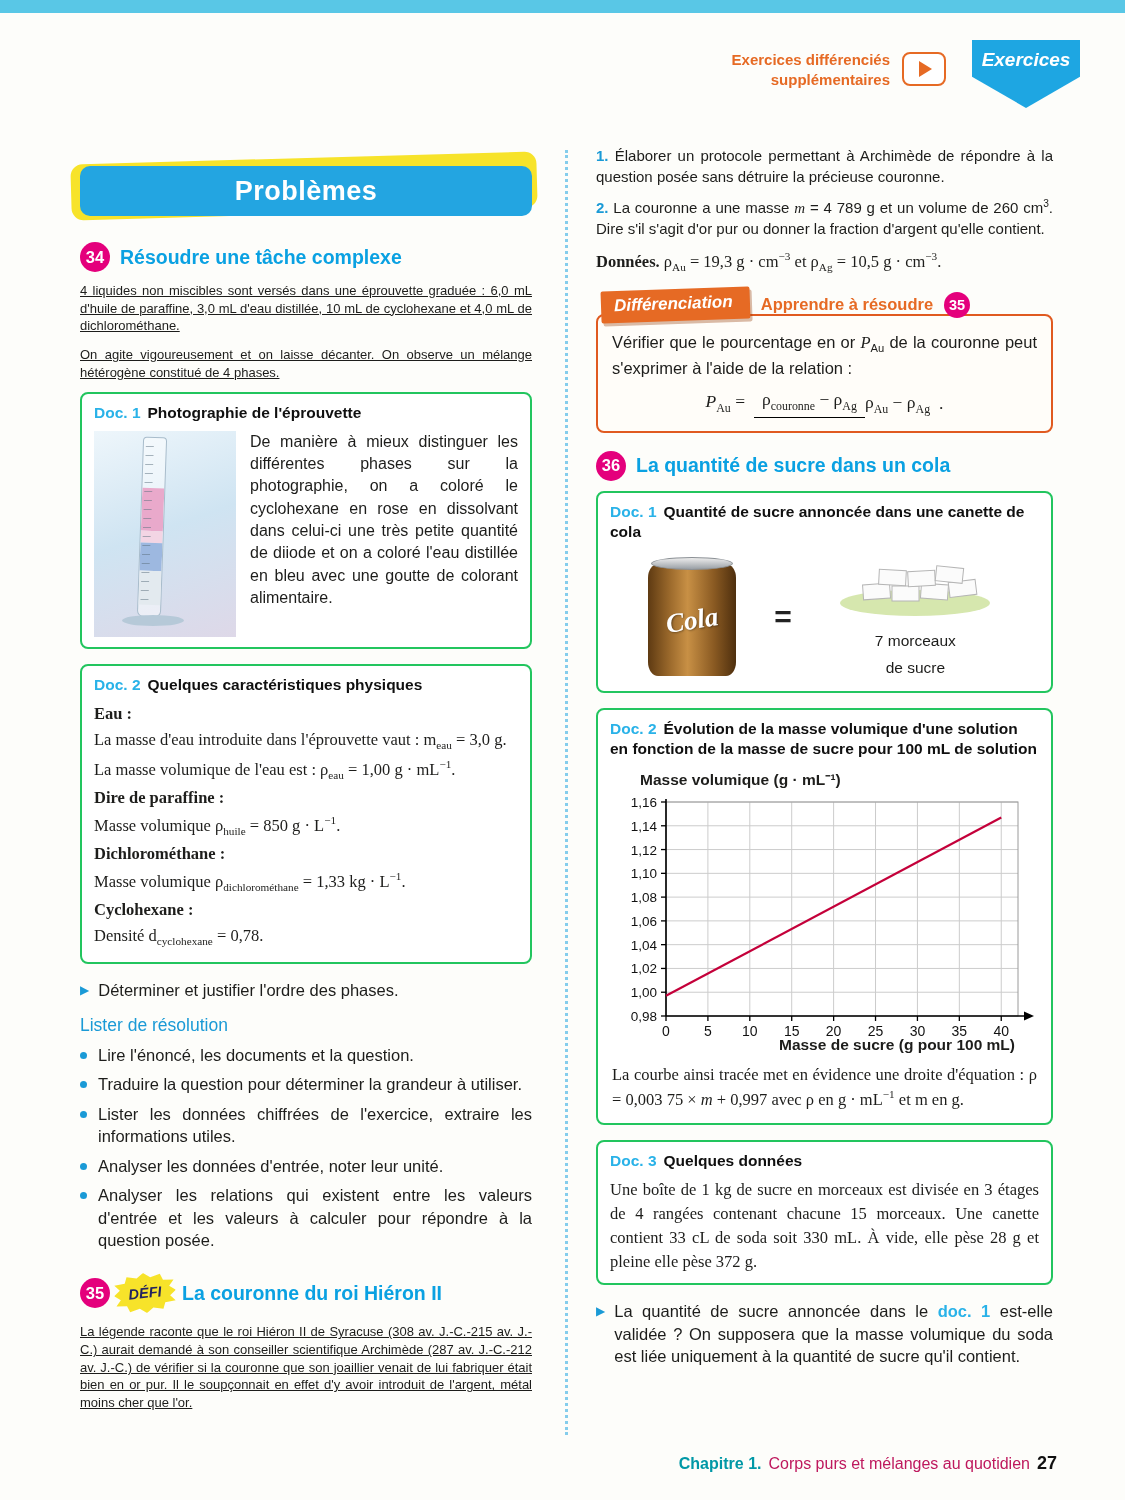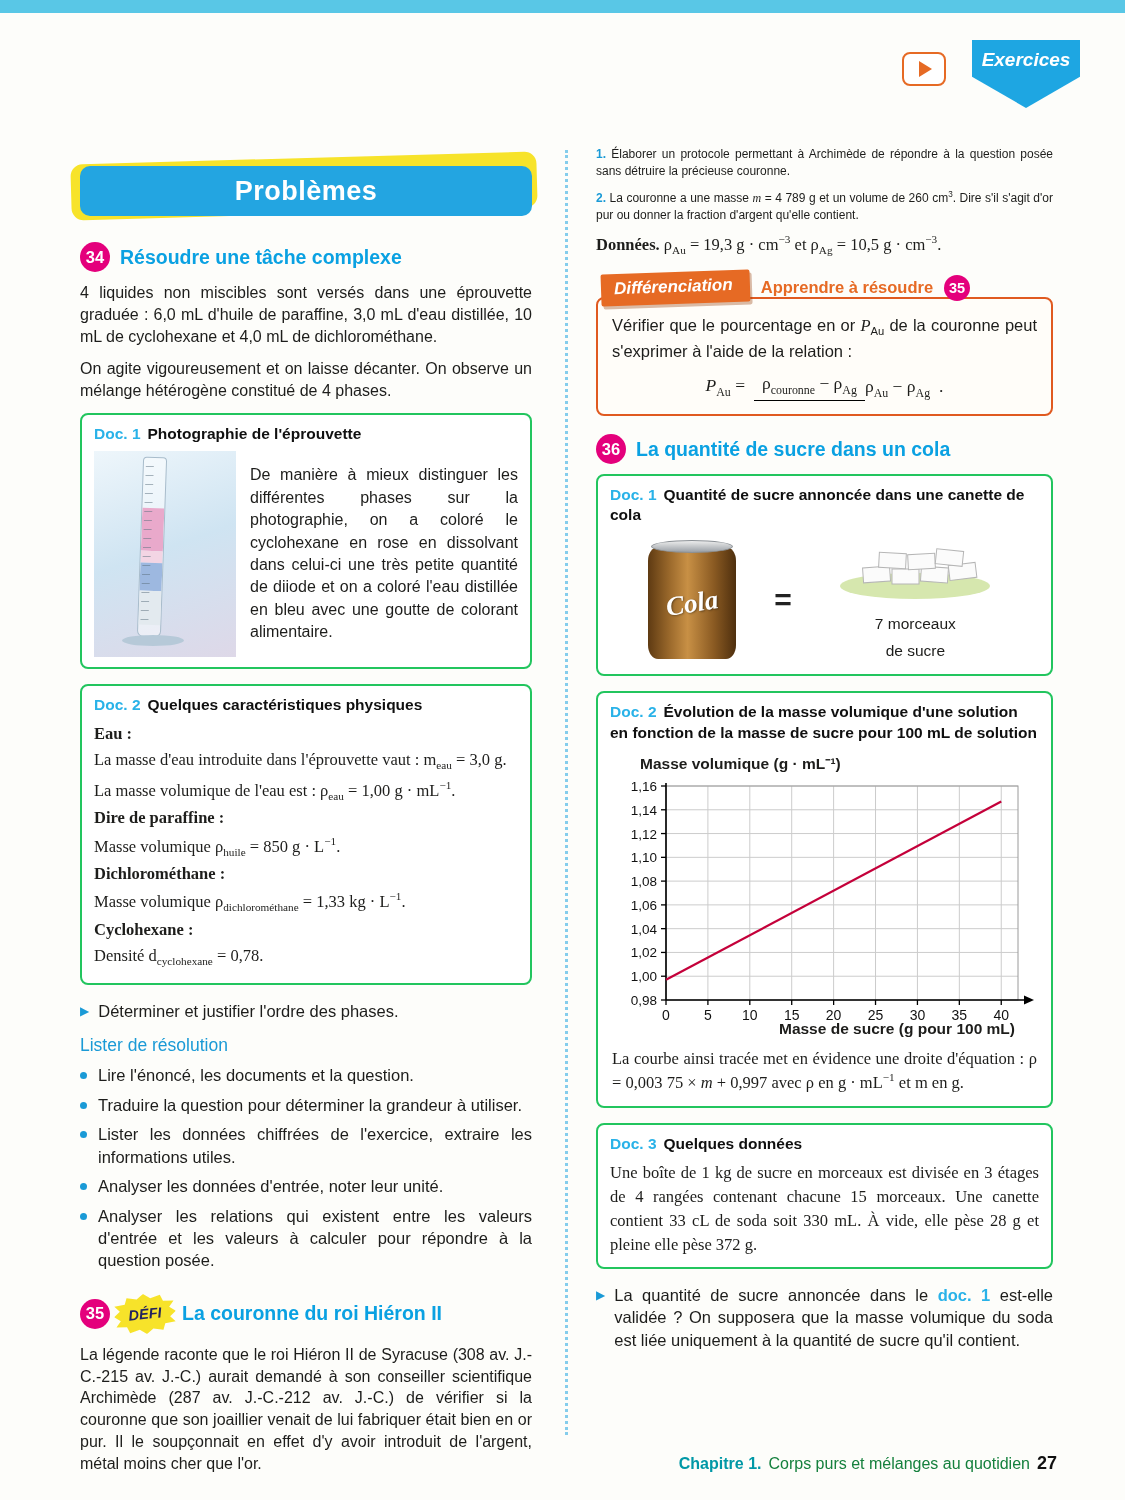--- a/index.html
+++ b/index.html
@@ -33,28 +33,28 @@
   .problemes .bluebar span{color:#fff;font-weight:bold;font-size:27px;letter-spacing:.5px;}
 
   .ex-header{display:flex;align-items:center;gap:10px;margin:4px 0 10px;}
   .ex-num{flex:none;width:30px;height:30px;border-radius:50%;background:#e4007c;color:#fff;font-weight:bold;
           font-size:16.5px;display:flex;align-items:center;justify-content:center;}
   .ex-title{color:#0aa1e2;font-size:19.5px;font-weight:bold;}
   .defi{flex:none;width:62px;height:40px;background:#f7e32a;display:flex;align-items:center;justify-content:center;
         font-weight:bold;font-style:italic;font-size:14.5px;color:#23235e;transform:rotate(-6deg);margin:0 -4px 0 -6px;
         clip-path:polygon(50% 0%,61% 12%,77% 6%,81% 22%,98% 24%,90% 38%,100% 50%,90% 62%,98% 76%,81% 78%,77% 94%,61% 88%,50% 100%,39% 88%,23% 94%,19% 78%,2% 76%,10% 62%,0% 50%,10% 38%,2% 24%,19% 22%,23% 6%,39% 12%);}
 
-  .body-p{font-size:16px;line-height:1.36;text-align:justify;margin:8px 0 11px;}
+  .body-p{font-size:13px;line-height:1.36;text-align:justify;margin:8px 0 11px;text-decoration:underline;}
 
   .doc-box{border:2px solid #22c55e;border-radius:8px;padding:9px 12px 10px;margin:4px 0 15px;background:#fff;}
   .doc-head{margin:0 0 7px;font-size:15.5px;line-height:1.3;}
   .doc-label{color:#29b2e8;font-weight:bold;margin-right:7px;}
   .doc-title{font-weight:bold;color:#101010;}
 
-  .doc1-row{display:flex;gap:14px;align-items:center;}
+  .doc1-row{display:flex;gap:14px;align-items:flex-start;}
   .doc1-text{font-size:16px;line-height:1.4;text-align:justify;}
 
   
   .photo{flex:none;width:142px;height:206px;position:relative;overflow:hidden;
          background:linear-gradient(160deg,#eef6fb 0%,#cfe4f2 48%,#ded8e8 100%);}
   .tube{position:absolute;left:46px;top:6px;width:24px;height:180px;background:rgba(255,255,255,.5);
         border:1px solid #a8bccb;border-radius:4px 4px 6px 6px;transform:rotate(2deg);overflow:hidden;}
   .lay{width:100%;}
   .lay.empty{height:28%;}
   .lay.pink{height:24%;background:#e9a9cb;}
@@ -69,21 +69,21 @@
 
   .task{display:flex;gap:9px;font-size:16.5px;line-height:1.36;text-align:justify;margin:13px 0 12px;}
   .task .tri{color:#1a9ad6;font-size:12px;line-height:1.9;flex:none;}
 
   .guide-title{color:#1a9ad6;font-size:17.5px;margin:13px 0 8px;font-weight:normal;}
   .bullet{display:flex;gap:11px;margin:7px 0;}
   .bullet .dot{flex:none;width:7px;height:7px;border-radius:50%;background:#1a9ad6;margin-top:8px;}
   .bullet p{font-size:16.5px;line-height:1.36;text-align:justify;}
 
   
-  .q{font-size:12px;line-height:1.38;text-align:justify;margin:0 0 10px;}
+  .q{font-size:15px;line-height:1.38;text-align:justify;margin:0 0 10px;}
   .qn{color:#1a9ad6;font-weight:bold;}
   .donnees{font-size:16.5px;margin:2px 0 16px;font-family:"Liberation Serif",serif;}
 
   .diff-row{display:flex;align-items:center;gap:11px;position:relative;z-index:2;margin-bottom:-7px;padding-left:5px;}
   .diff-banner{background:#e66a24;color:#fff;font-style:italic;font-weight:bold;font-size:17px;
                padding:5px 17px 7px 13px;transform:rotate(-2deg);border-radius:2px;box-shadow:2px 3px 0 rgba(150,60,10,.35);}
   .diff-link{color:#e66a24;font-weight:bold;font-size:16.5px;}
   .mini-num{flex:none;width:26px;height:26px;border-radius:50%;background:#e4007c;color:#fff;font-weight:bold;
             font-size:14.5px;display:flex;align-items:center;justify-content:center;}
   .diff-box{border:2.5px solid #e05a20;border-radius:8px;padding:15px 14px 13px;background:#fffdf9;margin-bottom:18px;}
@@ -117,29 +117,33 @@
 
   sub{font-size:.68em;}
   sup{font-size:.68em;}
   .seg-b{font-weight:bold;}
   .seg-mt{font-family:"Liberation Serif",serif;}
   .seg-mi{font-family:"Liberation Serif",serif;font-style:italic;}
   .seg-cyan{color:#29b2e8;font-weight:bold;}
 
   .footer{position:absolute;right:68px;bottom:26px;display:flex;align-items:baseline;gap:7px;font-size:16px;}
   .chap{color:#0098a6;font-weight:bold;}
-  .chap-title{color:#15803d;}
+  .chap-title{color:#be185d;}
   .pagenum{color:#111;font-weight:bold;font-size:18px;}
 </style>
 </head>
 <body>
 
 <div class="page">
   <div class="topbar"></div>
 
+  <div class="hdr-label">
+    <div>Exercices différenciés</div>
+    <div>supplémentaires</div>
+  </div>
   <div class="play-btn">
     <span class="play-tri"></span>
   </div>
   <div class="exo-banner">
     <span>Exercices</span>
   </div>
 
   <div class="divider"></div>
 
   <div class="col-left">

